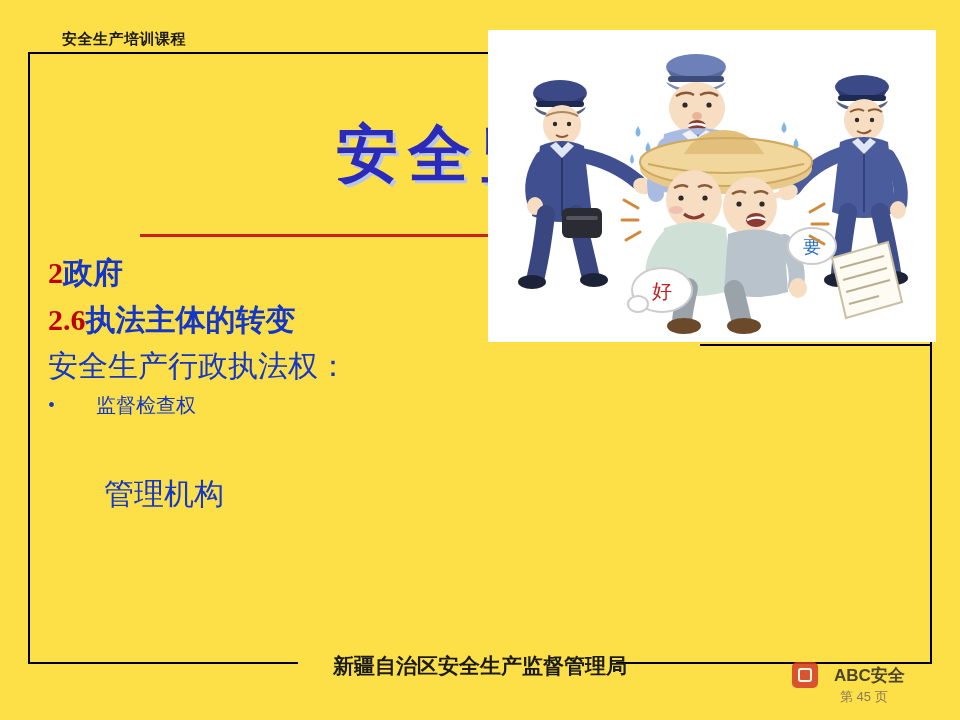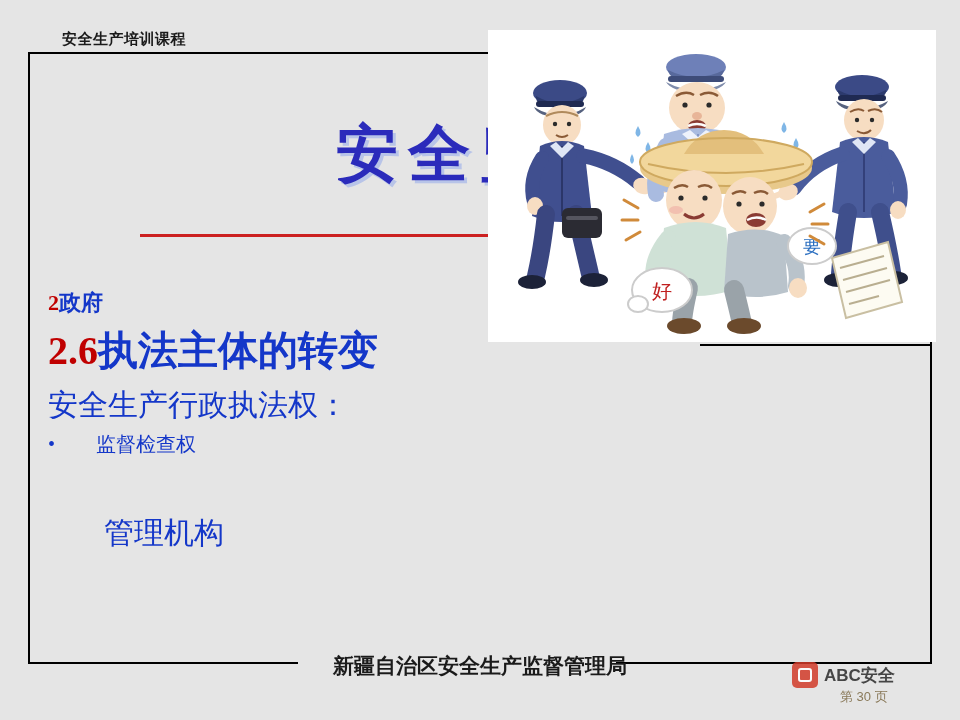--- a/index.html
+++ b/index.html
@@ -4,21 +4,21 @@
 <style>
   html, body {
     margin: 0;
     padding: 0;
     background: #ffffff;
   }
   #slide {
     position: relative;
     width: 960px;
     height: 720px;
-    background: #e5e5e5;
+    background: #fde047;
     overflow: hidden;
     font-family: "Liberation Serif", "DejaVu Serif", serif;
   }
 
   
   .frame-left {
     position: absolute;
     left: 28px;
     top: 52px;
     width: 2px;
@@ -114,27 +114,27 @@
   
   .body-block {
     position: absolute;
     left: 48px;
     top: 250px;
     width: 870px;
     color: #1437c9;
     font-family: "Liberation Serif", "DejaVu Serif", serif;
   }
   .line {
-    font-size: 40px;
+    font-size: 30px;
     font-weight: bold;
     color: #1437c9;
     line-height: 1.55;
     white-space: pre;
   }
-  .line.l1 { font-size: 22px; margin-top: 36px; }
+  .line.l1 { font-size: 30px; }
   .num-red {
     color: #c00000;
     font-weight: bold;
   }
   .line.plain {
     font-weight: normal;
     font-size: 30px;
   }
   .bullet-line {
     font-size: 20px;
@@ -192,21 +192,21 @@
     color: #8a7a5a;
   }
 
   
   .watermark {
     position: absolute;
     left: 792px;
     top: 662px;
     display: flex;
     align-items: center;
-    gap: 6px;
+    gap: 16px;
     opacity: 0.85;
   }
   .wm-logo {
     width: 26px;
     height: 26px;
     border-radius: 5px;
     background: #d23b2a;
     position: relative;
   }
   .wm-logo::before {
@@ -419,20 +419,20 @@
     <div class="line"><span class="num-red">2.6</span><span>执法主体的转变</span></div>
     <div class="line plain">安全生产行政执法权：</div>
     <div class="bullet-line"><span class="bullet-dot">•</span><span>监督检查权</span></div>
     <div class="indent-para">
       <span class="first"></span><br>
       <span style="display:inline-block;width:56px"></span><span>管理机构</span>
     </div>
   </div>
 
   <div class="footer-text">新疆自治区安全生产监督管理局</div>
-  <div class="page-number">第 30 页</div>
+  <div class="page-number">第 45 页</div>
 
   <div class="watermark">
     <div class="wm-logo"></div>
     <div class="wm-text">ABC安全</div>
   </div>
 
 </div>
 
 </body></html>

